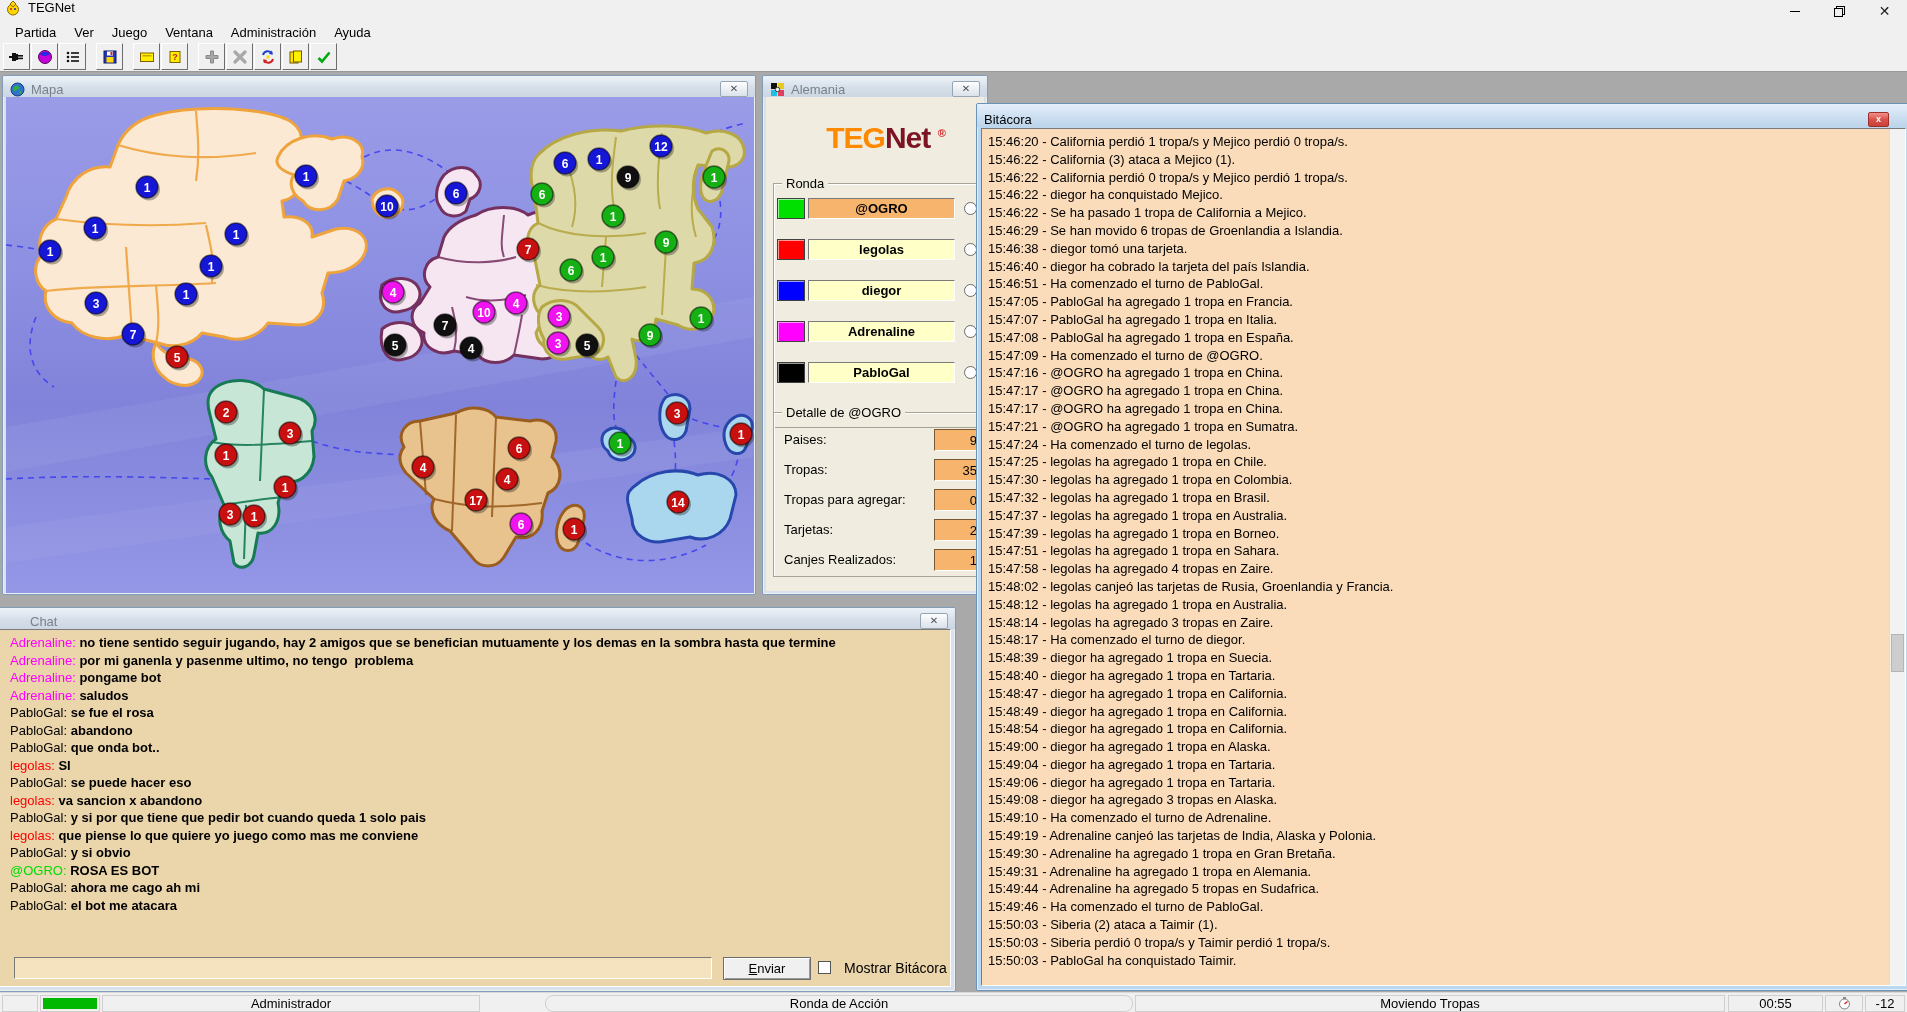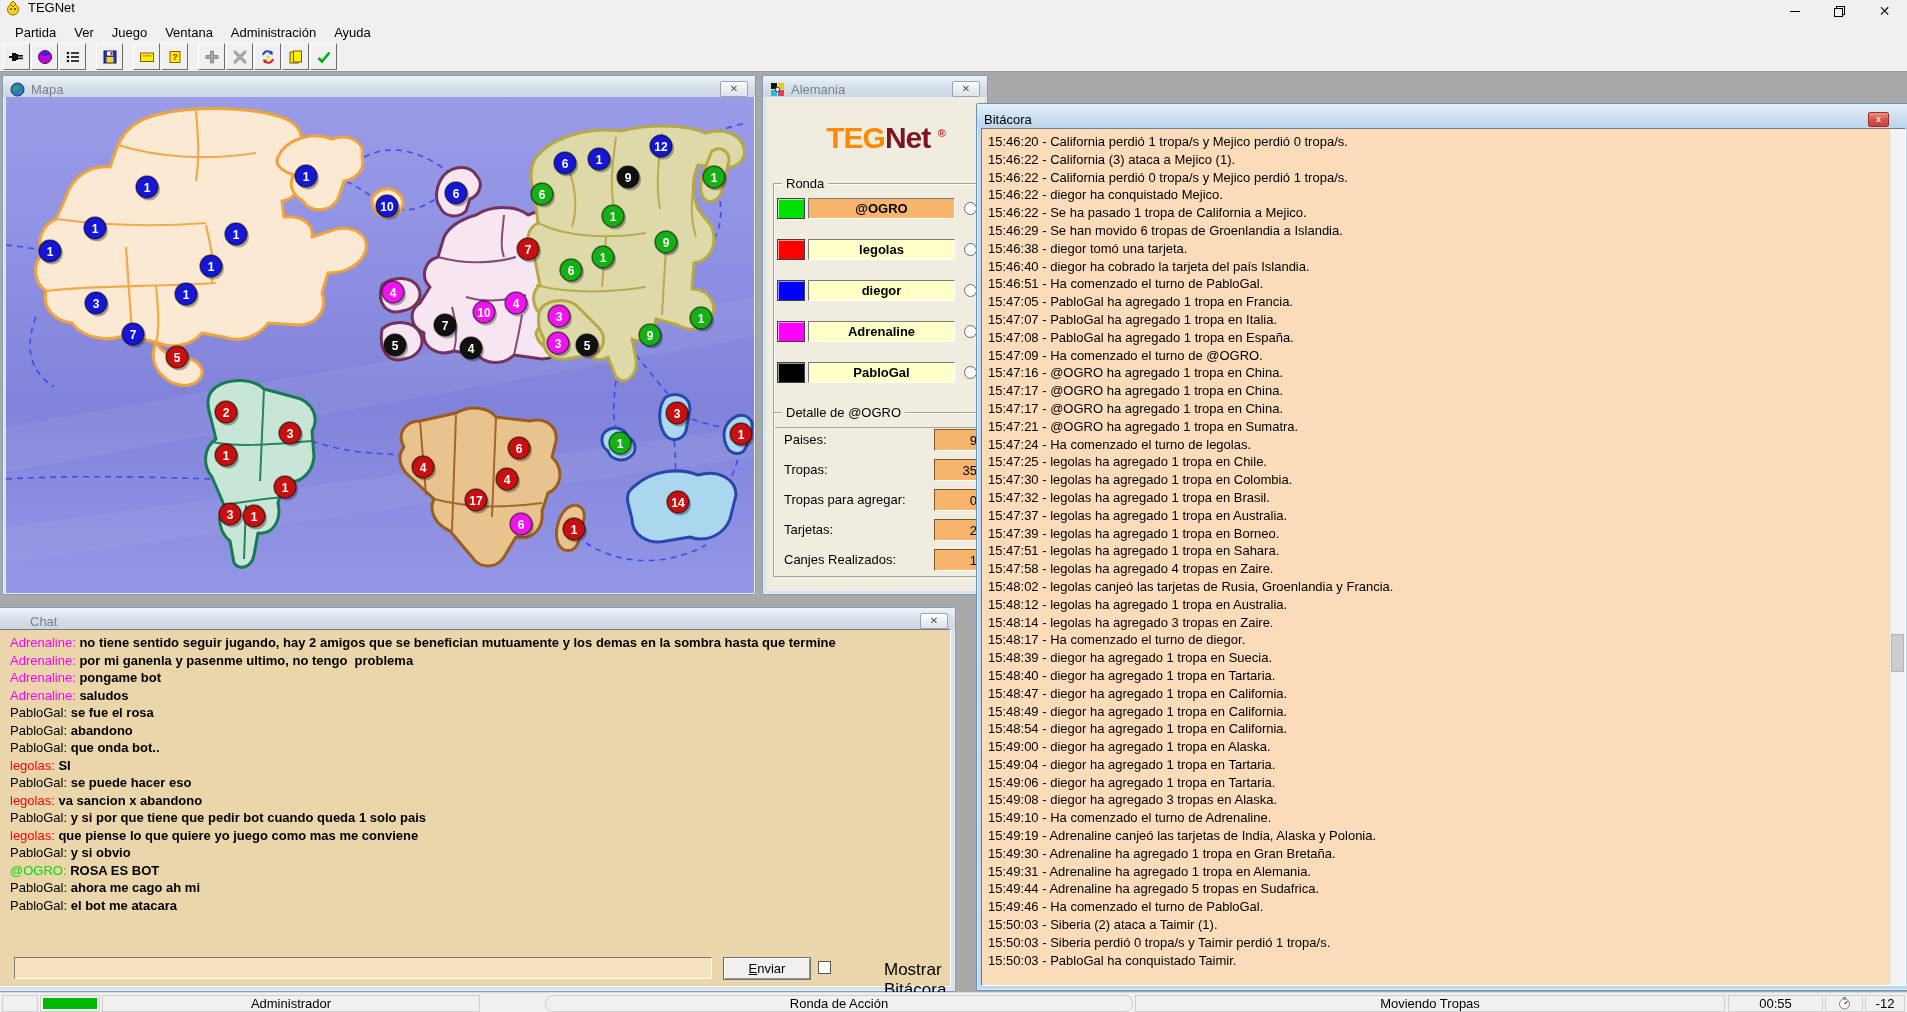--- a/index.html
+++ b/index.html
@@ -58,21 +58,21 @@
   
   .w-chat { left:-6px; top:535px; width:962px; height:385px; z-index:3; }
   .chat-body { position:absolute; top:21px; left:4px; right:4px; bottom:4px; background:#ebd5ab; border:1px solid; border-color:#7a7a7a #fff #fff #7a7a7a; }
   .chat-msgs { position:absolute; top:0; left:0; right:0; bottom:32px; padding:4px 10px; overflow:hidden; }
   .chat-line { font-size:13px; font-weight:bold; line-height:17.5px; color:#000; white-space:pre-wrap; }
   .chat-author { font-weight:normal; }
   .chat-inputrow { position:absolute; left:0; right:0; bottom:5px; height:24px; }
   .chat-input { position:absolute; left:14px; top:0; width:698px; height:22px; background:#f5e3c0; border:1px solid; border-color:#7a7a7a #fff #fff #7a7a7a; font-size:13px; padding:0 4px; font-family:"Liberation Sans",sans-serif; }
   .send-btn { position:absolute; left:723px; top:0; width:88px; height:23px; background:#f0f0f0; border:1px solid #6d6d6d; box-shadow:1px 1px 0 #fff inset,-1px -1px 0 #9a9a9a inset; font-size:13px; text-align:center; line-height:21px; color:#000; }
   .chk { position:absolute; left:818px; top:4px; width:13px; height:13px; background:#fff; border:1px solid #555; }
-  .chk-label { position:absolute; left:884px; top:3px; font-size:17px; color:#000; }
+  .chk-label { position:absolute; left:844px; top:3px; font-size:14px; color:#000; }
 
   
   .w-bit { left:976px; top:31px; width:935px; height:888px; z-index:5; border-color:#6a93b8; }
   .w-bit > .tbar { height:23px; }
   .bit-body { position:absolute; top:24px; left:4px; right:4px; bottom:4px; background:#fbdcba; border:1px solid; border-color:#7a7a7a #fff #fff #7a7a7a; }
   .log-list { position:absolute; top:0; left:0; right:16px; bottom:0; padding:4px 6px; overflow:hidden; }
   .log-line { font-size:13px; line-height:17.8px; color:#000; white-space:nowrap; }
   .v-scroll { position:absolute; top:0; right:0; bottom:0; width:16px; background:#f2f2f2; border-left:1px solid #dcdcdc; }
   .v-thumb { position:absolute; left:1px; top:505px; width:13px; height:38px; background:#cdcdcd; border:1px solid #b5b5b5; }
 

